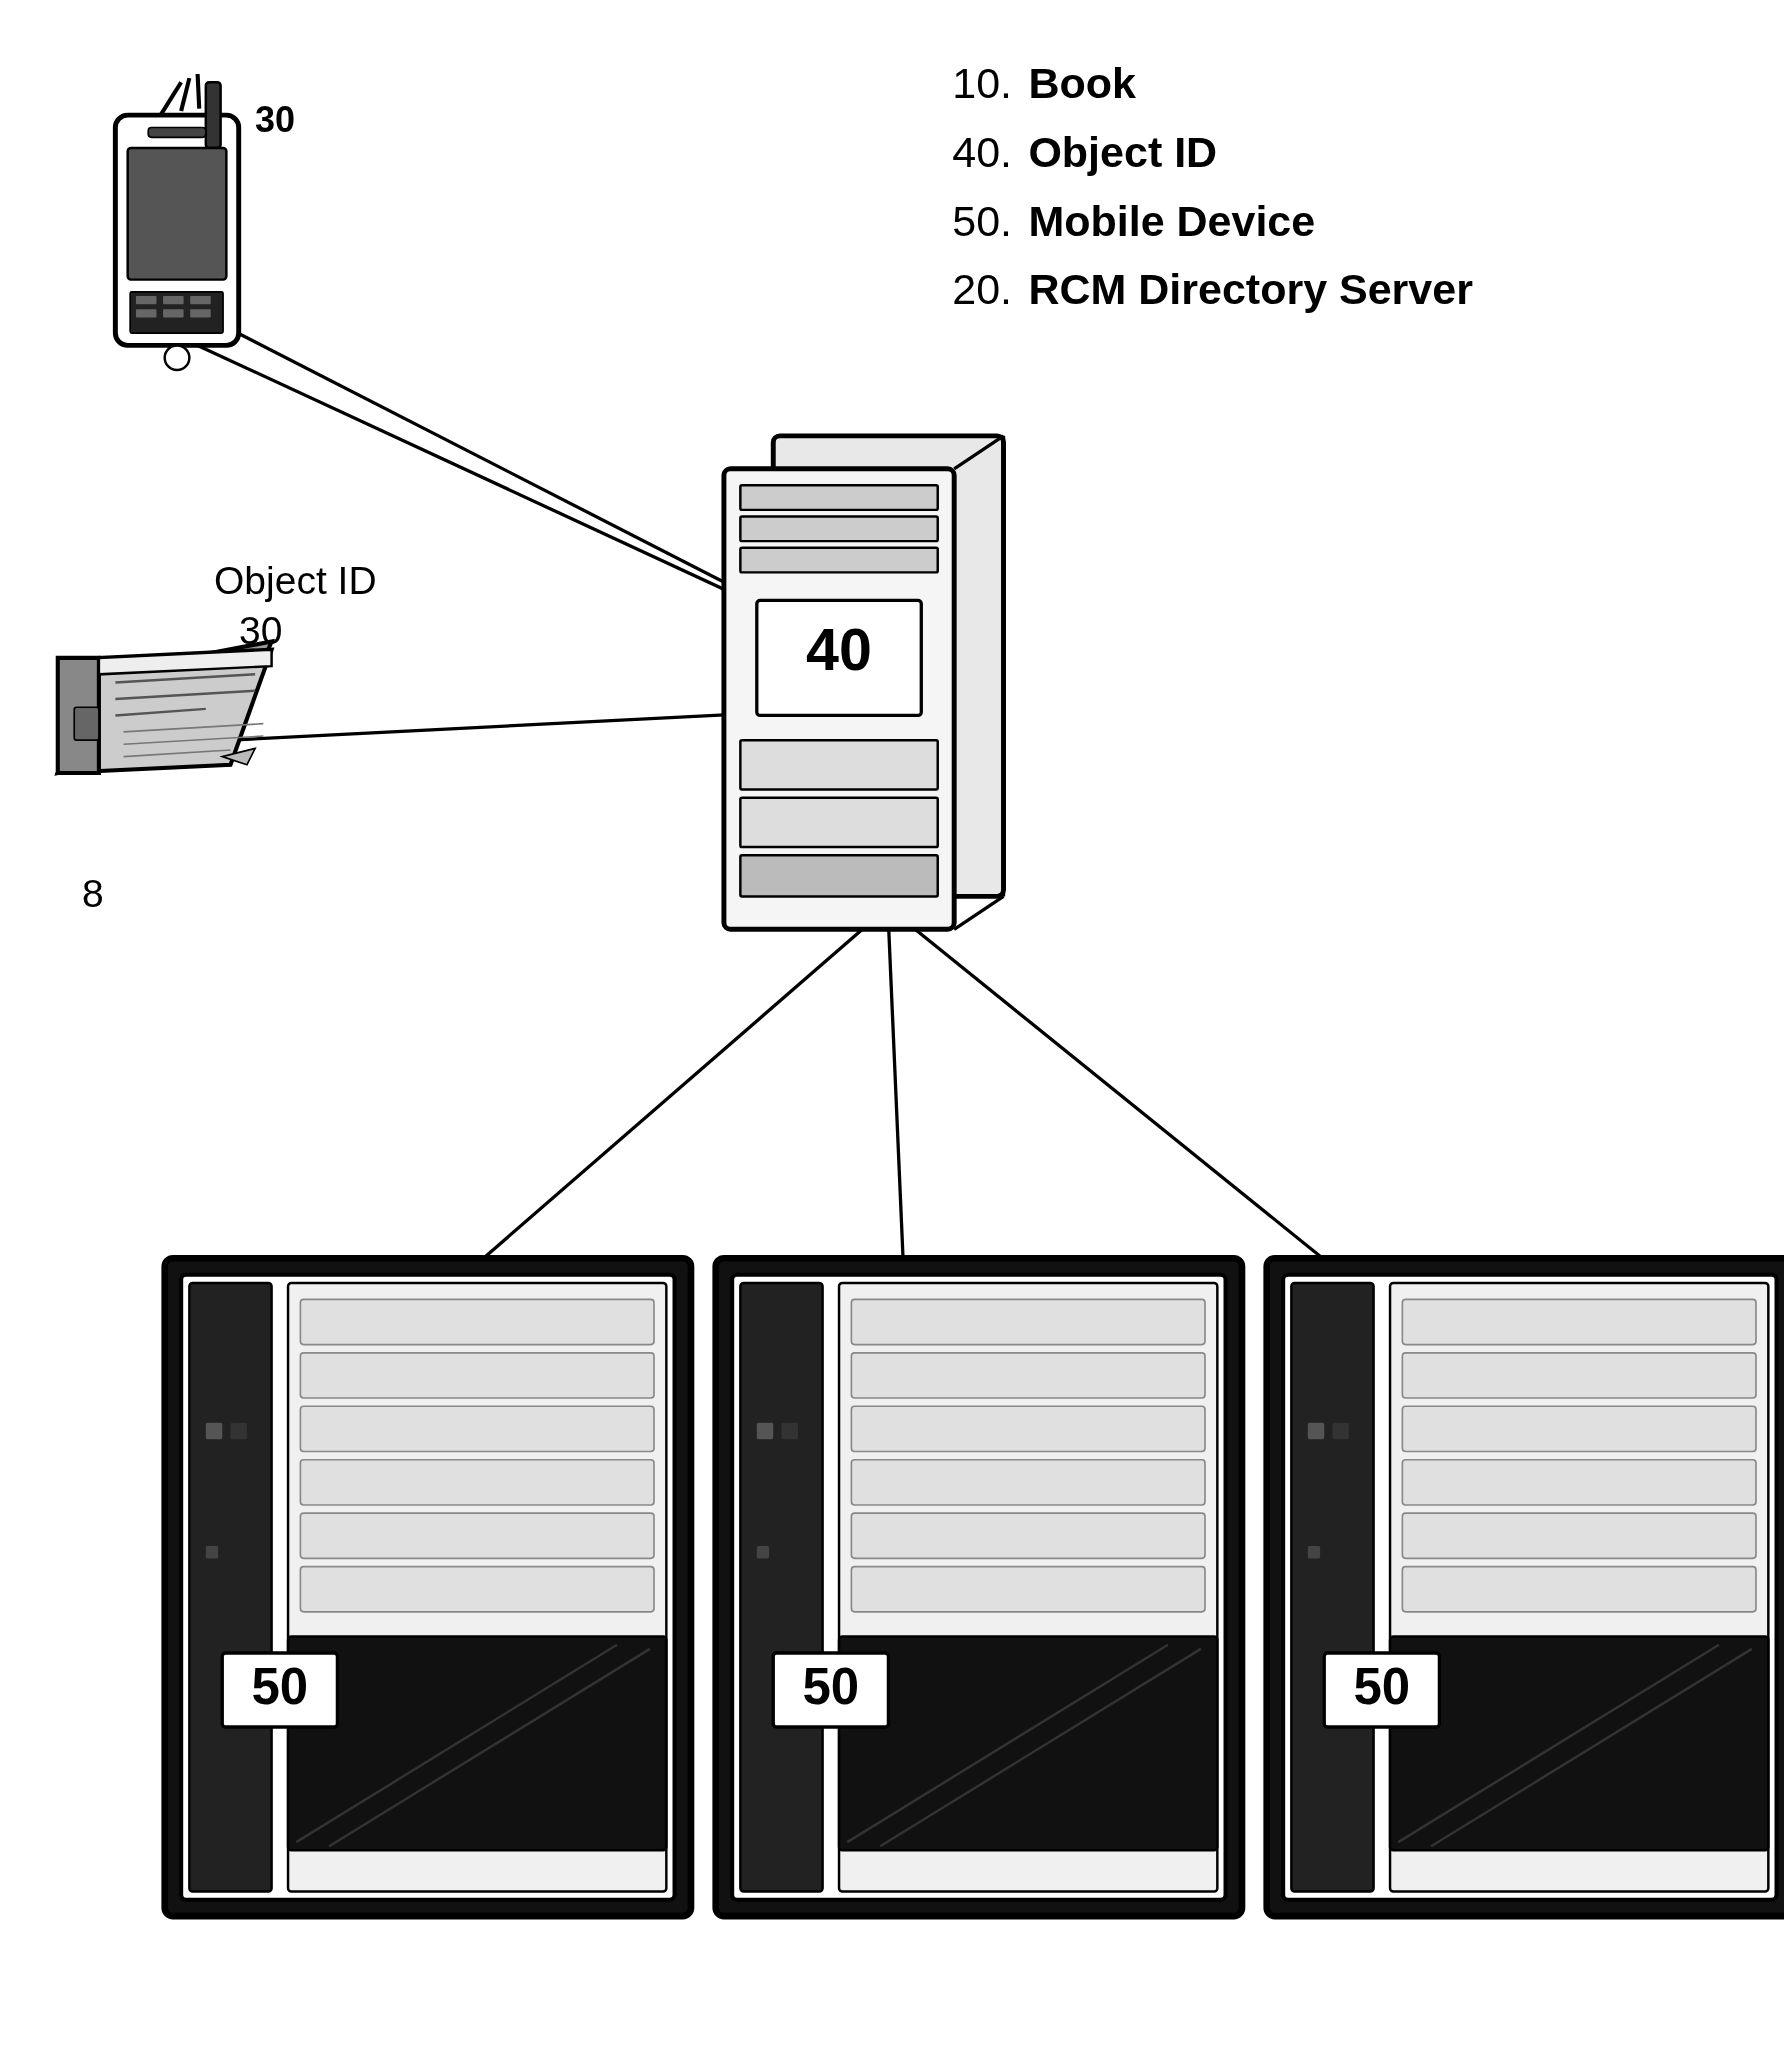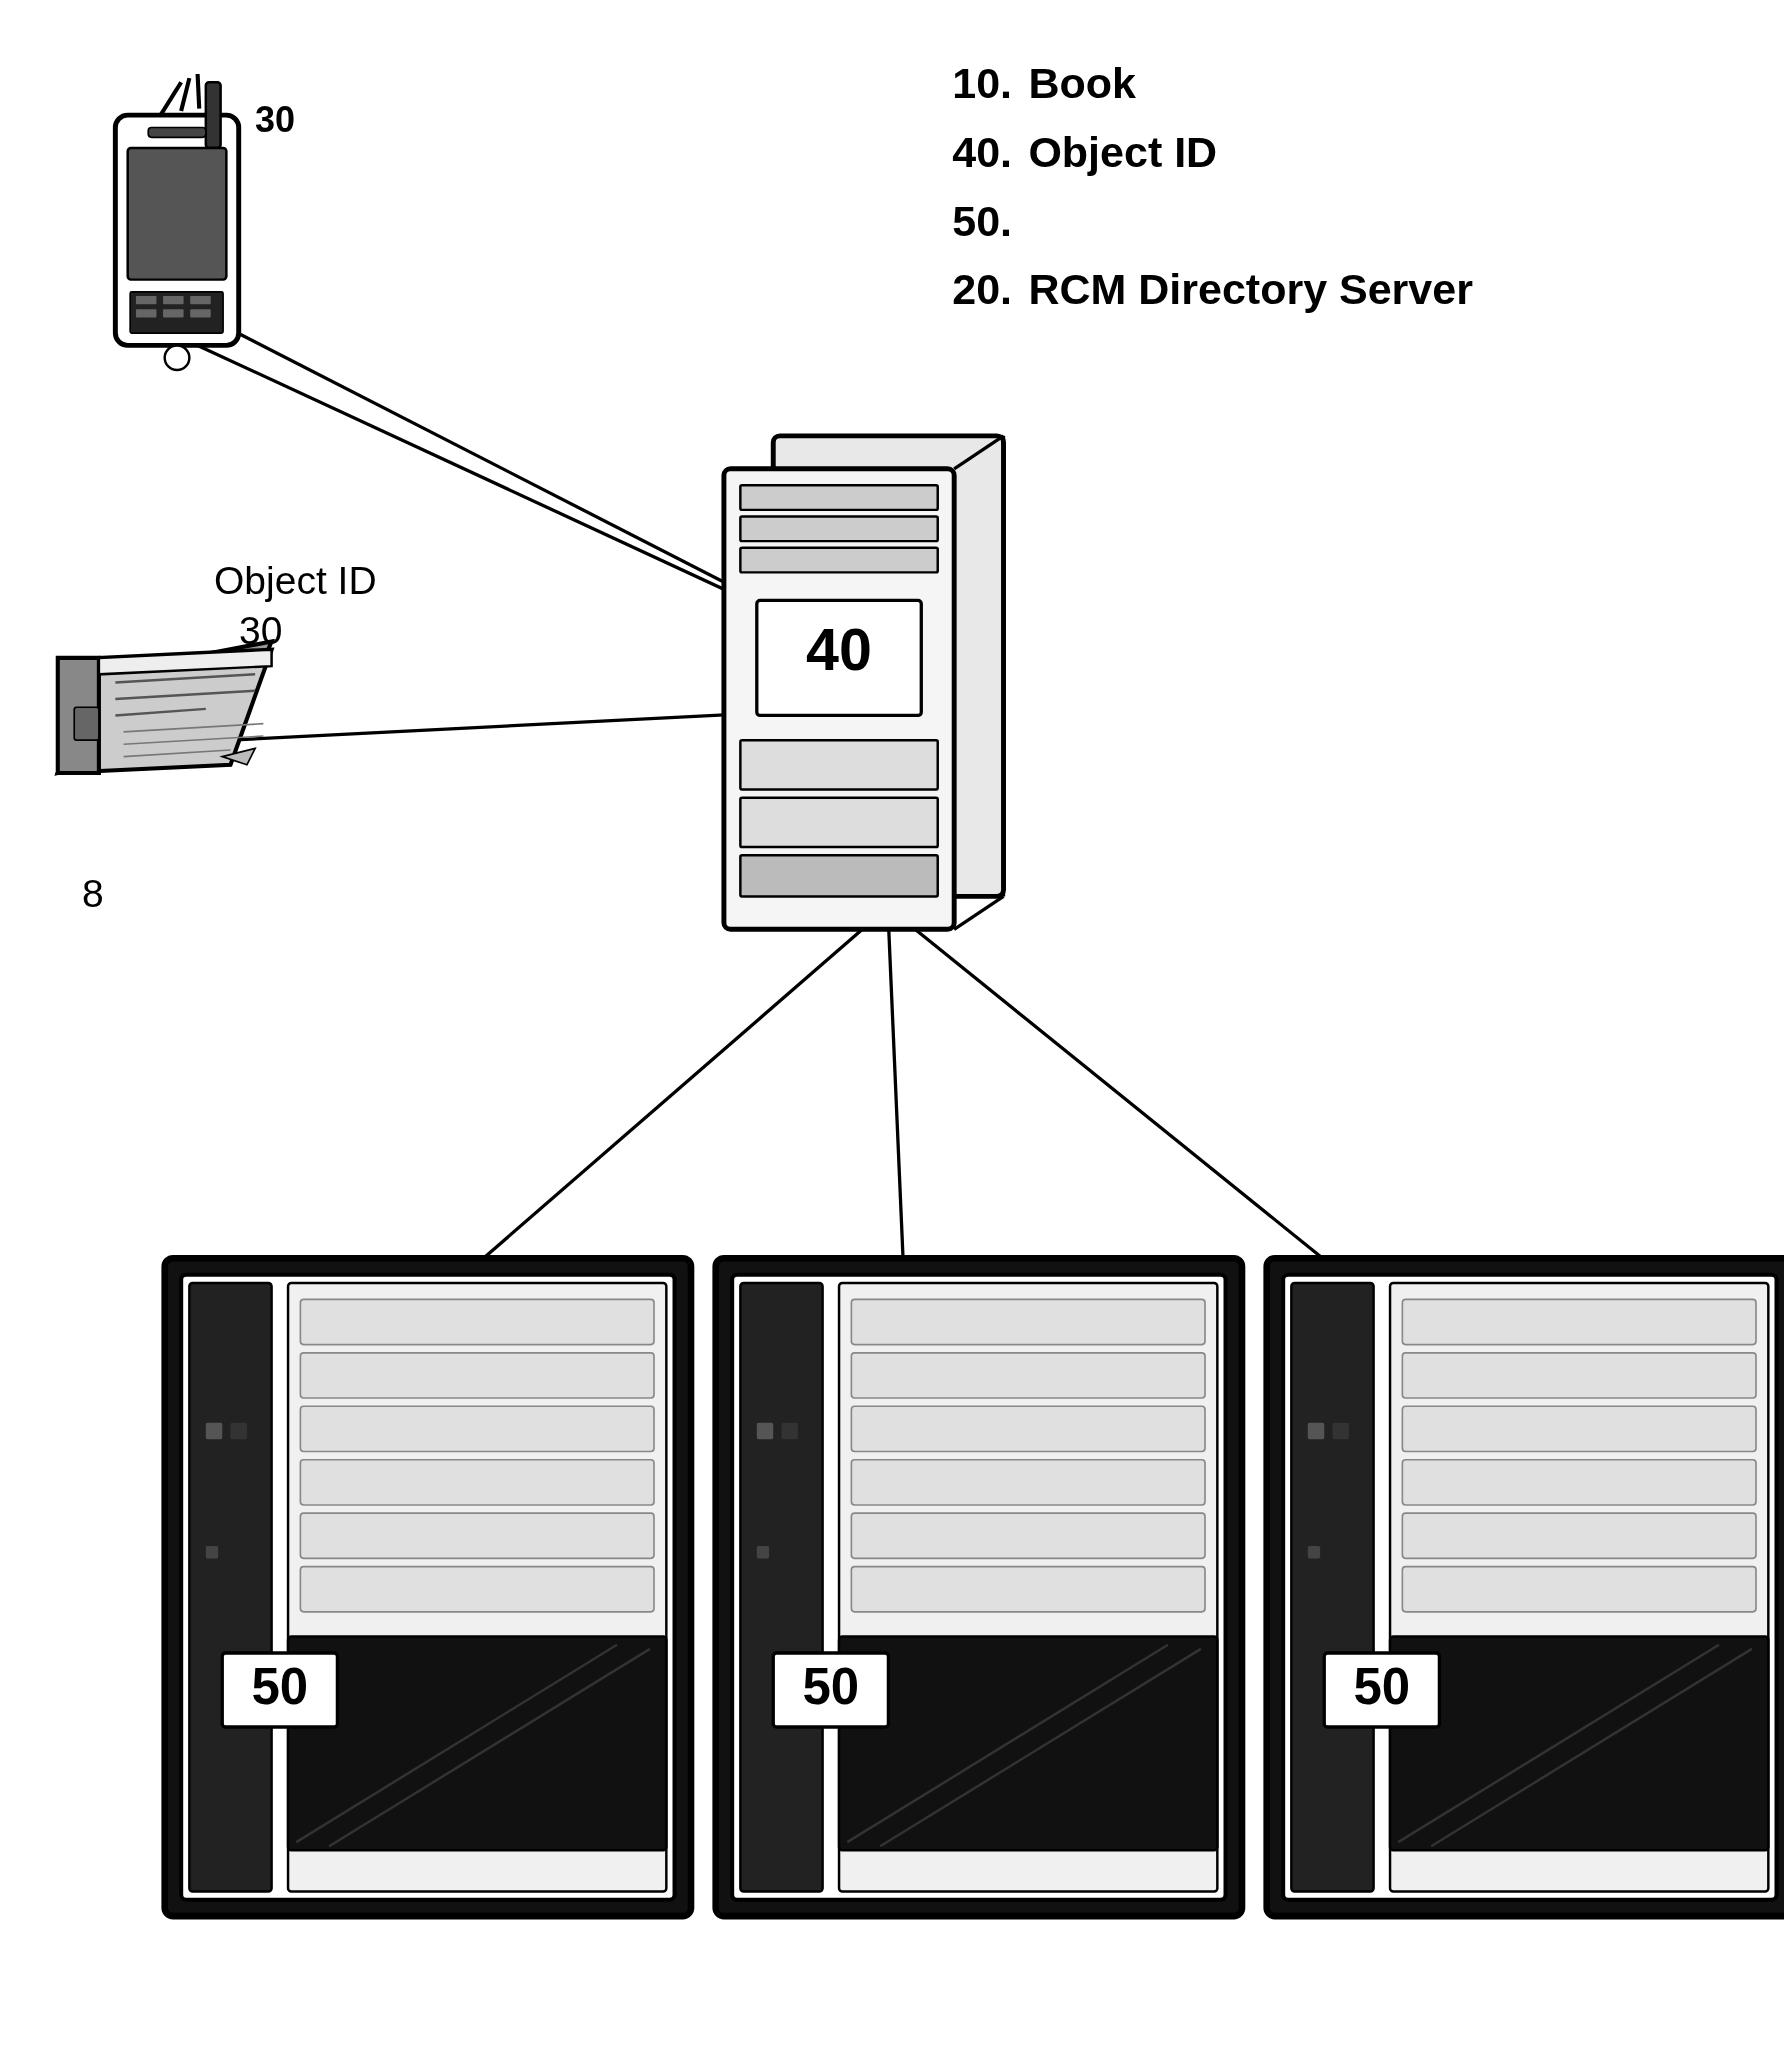--- a/index.html
+++ b/index.html
@@ -26,21 +26,21 @@
       font-size: 43px;
       line-height: 1.6;
     }
     .legend-item {
       display: flex;
       gap: 16.4px;
     }
     .legend-num {
       min-width: 66px;
       text-align: right;
-      font-weight: bold;
+      font-weight: normal;
     }
     .legend-label {
       font-weight: bold;
     }
 
     
     .label-30 {
       position: absolute;
       top: 99px;
       left: 255px;
@@ -83,20 +83,21 @@
     <div class="legend-item">
       <span class="legend-num">10.</span>
       <span class="legend-label">Book</span>
     </div>
     <div class="legend-item">
       <span class="legend-num">40.</span>
       <span class="legend-label">Object ID</span>
     </div>
     <div class="legend-item">
       <span class="legend-num">50.</span>
+      <span class="legend-label">Mobile Device</span>
     </div>
     <div class="legend-item">
       <span class="legend-num">20.</span>
       <span class="legend-label">RCM Directory Server</span>
     </div>
   </div>
 
   <div class="label-30">
     <span>30</span>
   </div>

